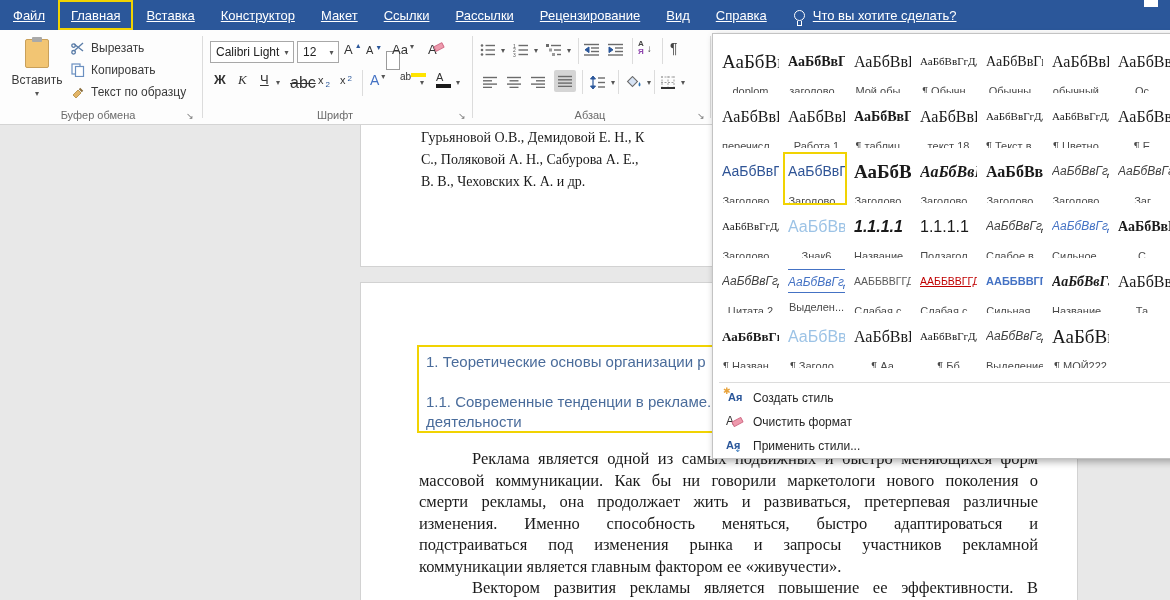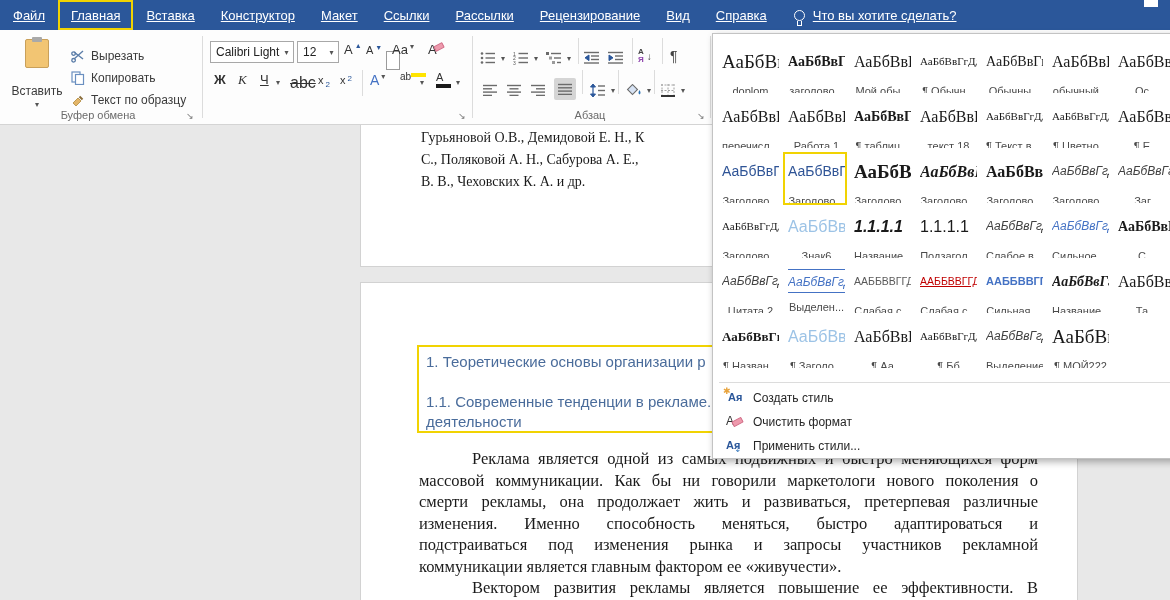--- a/index.html
+++ b/index.html
@@ -13,29 +13,29 @@
   .assistant { display:flex; align-items:center; gap:8px; padding-left:14px; }
   .bulb { position:relative; width:11px; height:11px; border:1.4px solid #fff; border-radius:50%; }
   .bulb::after { content:""; position:absolute; left:2.6px; top:10px; width:3px; height:4px; border-left:1.4px solid #fff; border-right:1.4px solid #fff; border-bottom:1.4px solid #fff; }
   .corner-notch { position:absolute; right:12px; top:0; width:14px; height:7px; background:#fff; }
 
   
   .ribbon { position:absolute; left:0; top:30px; width:1170px; height:95px; background:#fdfdfd; border-bottom:1px solid #d4d4d4; font-size:12px; color:#3b3b3b; }
   .vsep { position:absolute; top:6px; width:1px; height:82px; background:#dcdcdc; }
   .grouplabel { position:absolute; bottom:3px; font-size:11px; color:#6a6a6a; text-align:center; }
   .launcher { position:absolute; bottom:3px; font-size:9px; color:#777; }
-  .rbtn { position:absolute; display:flex; align-items:center; gap:5px; height:20px; cursor:default;margin-top:8px; }
+  .rbtn { position:absolute; display:flex; align-items:center; gap:5px; height:20px; cursor:default; }
   .caret { font-size:8px; color:#555; }
 
   
   .paste { position:absolute; left:10px; top:6px; width:54px; height:80px; display:flex; flex-direction:column; align-items:center; }
   .clipboard { position:relative; width:24px; height:29px; background:#f2c573; border:1px solid #c9a05a; border-radius:2px; margin-top:3px; }
   .clipboard .clip { position:absolute; left:6px; top:-3px; width:10px; height:5px; background:#a9a9a9; border-radius:1px; }
   .clipboard .page { position:absolute; right:-6px; bottom:-3px; width:14px; height:19px; background:#fff; border:1px solid #9b9b9b; }
-  .paste .plabel { margin-top:16px; }
+  .paste .plabel { margin-top:5px; }
   .paste .caret { margin-top:2px; }
 
   .ico { display:inline-flex; width:16px; height:16px; align-items:center; justify-content:center; flex:0 0 16px; }
 
   
   .combo { position:absolute; height:22px; background:#fff; border:1px solid #a8a8a8; display:flex; align-items:center; font-size:12px; color:#222; }
   .combo .cval { flex:1; padding-left:5px; white-space:nowrap; overflow:hidden; }
   .combo .carrow { width:13px; text-align:center; font-size:8px; color:#555; }
 
   .letterbtn { position:absolute; top:0; height:20px; display:flex; align-items:flex-start; gap:2px; font-size:13px; color:#333; }
@@ -224,20 +224,21 @@
         <span style="line-height:10px;">ab</span>
         <span class="bar" style="background:#ffe400;"></span>
       </div>
     <span class="caret" style="position:absolute; left:420px; top:48px;">▾</span>
     <div class="letterbtn" style="left:436px; top:42px; flex-direction:column; gap:0; font-size:11px;">
         <span style="line-height:11px;">А</span>
         <span class="bar" style="background:#1a1a1a;"></span>
       </div>
     <span class="caret" style="position:absolute; left:456px; top:48px;">▾</span>
 
+    <div class="grouplabel" style="left:205px; width:260px;">Шрифт</div>
     <span class="launcher" style="left:458px;">↘</span>
     <div class="vsep" style="left:472px;"></div>
 
     <div class="rbtn" style="left:480px; top:10px;">
       <span class="ico">
           <svg width="16" height="14">
             <circle cx="2" cy="2.5" r="1.3" fill="#6b6b6b"></circle>
             <circle cx="2" cy="7" r="1.3" fill="#6b6b6b"></circle>
             <circle cx="2" cy="11.5" r="1.3" fill="#6b6b6b"></circle>
             <line x1="5.5" y1="2.5" x2="15" y2="2.5" class="ln"></line>

